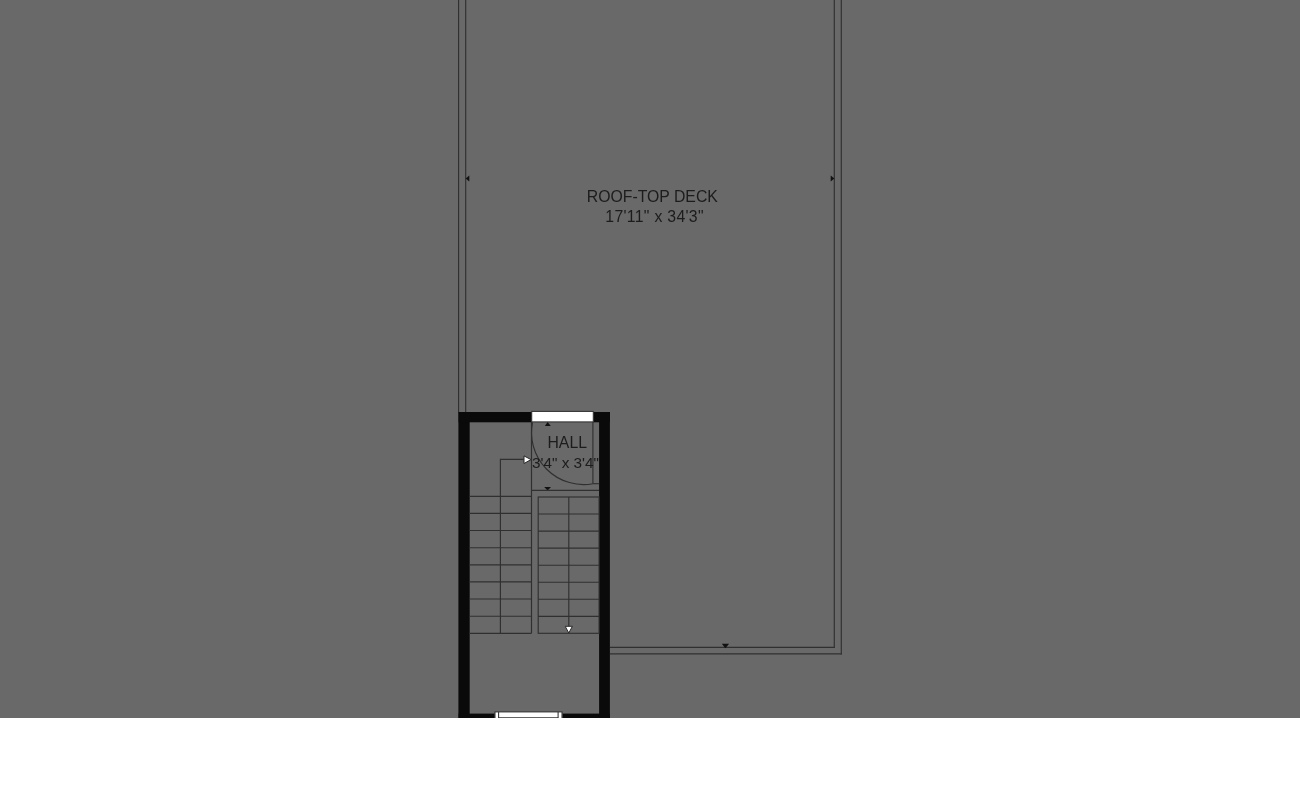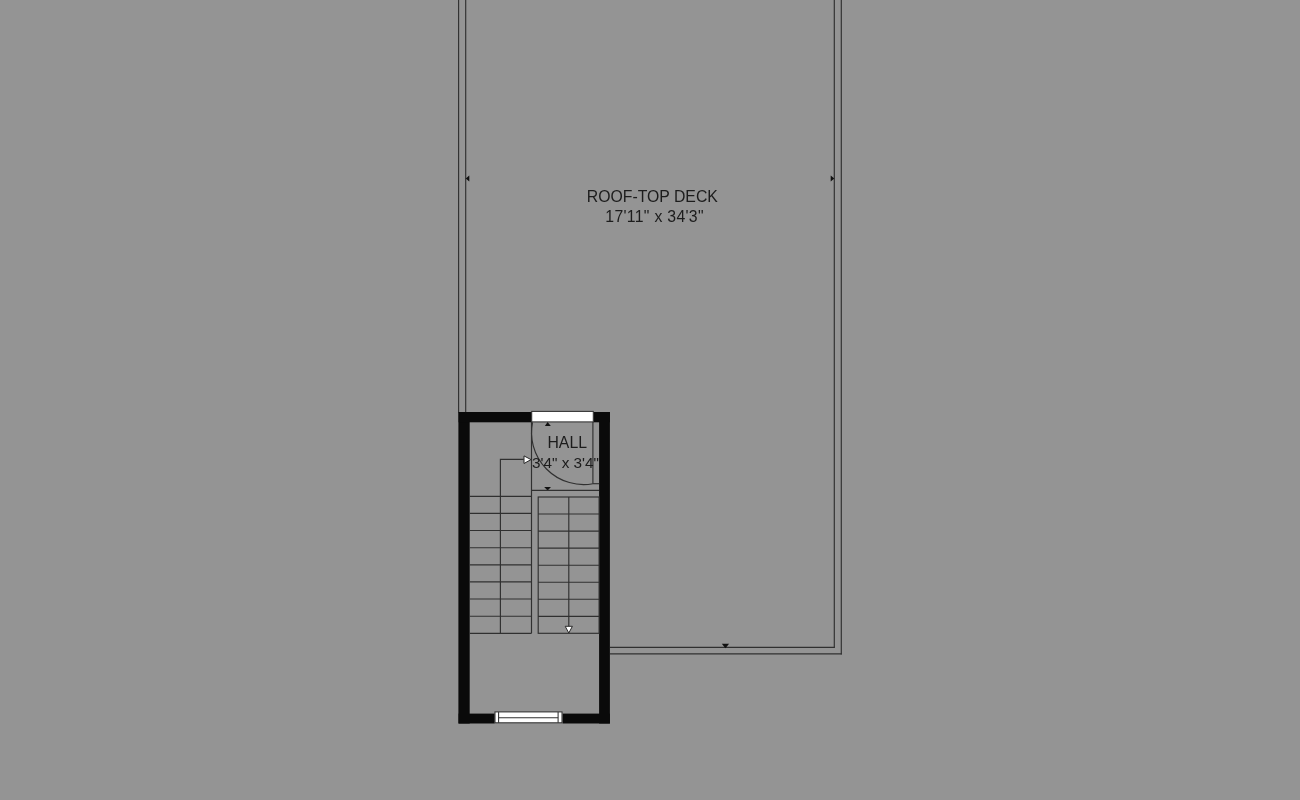--- a/index.html
+++ b/index.html
@@ -1,16 +1,16 @@
 <!DOCTYPE html>
 <html><head>
 <meta charset="utf-8">
 <style>
   html,body{margin:0;padding:0;background:#ffffff;}
-  .page{position:relative;width:1300px;height:800px;background:#14b8a6;overflow:hidden;filter:grayscale(1);}
+  .page{position:relative;width:1300px;height:718px;background:#a16207;overflow:hidden;filter:grayscale(1);}
   svg{display:block;}
   text{font-family:"Liberation Sans", sans-serif;fill:#1c1c1c;}
 </style>
 </head>
 <body>
 <div class="page">
 <svg width="1300" height="800" viewBox="0 0 1300 800" xmlns="http://www.w3.org/2000/svg">
 
 <g stroke="#303030" stroke-width="1.15" fill="none">
   <line x1="458.6" y1="0" x2="458.6" y2="412.5"></line>

